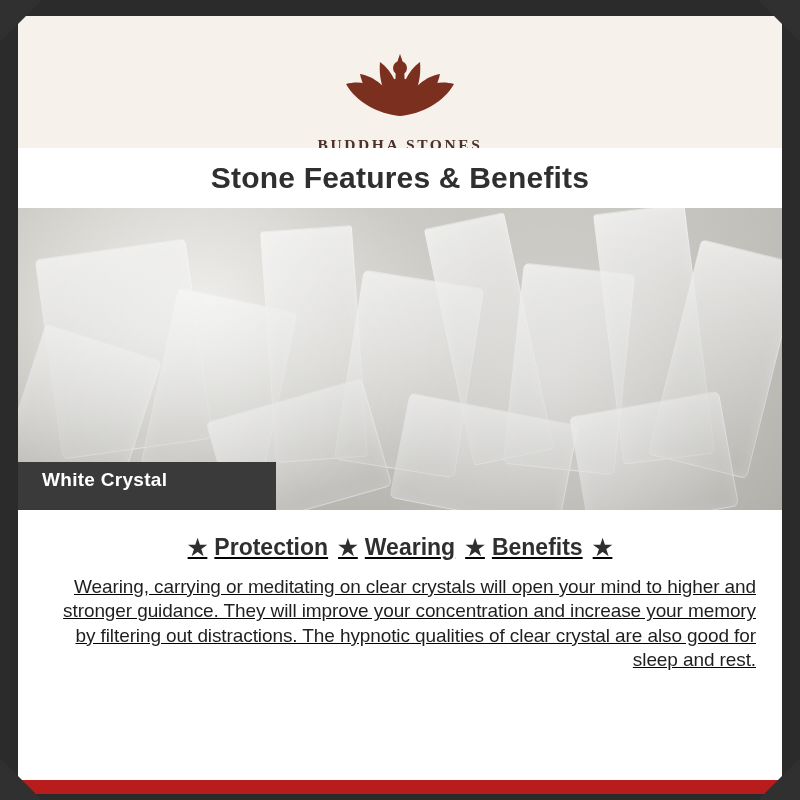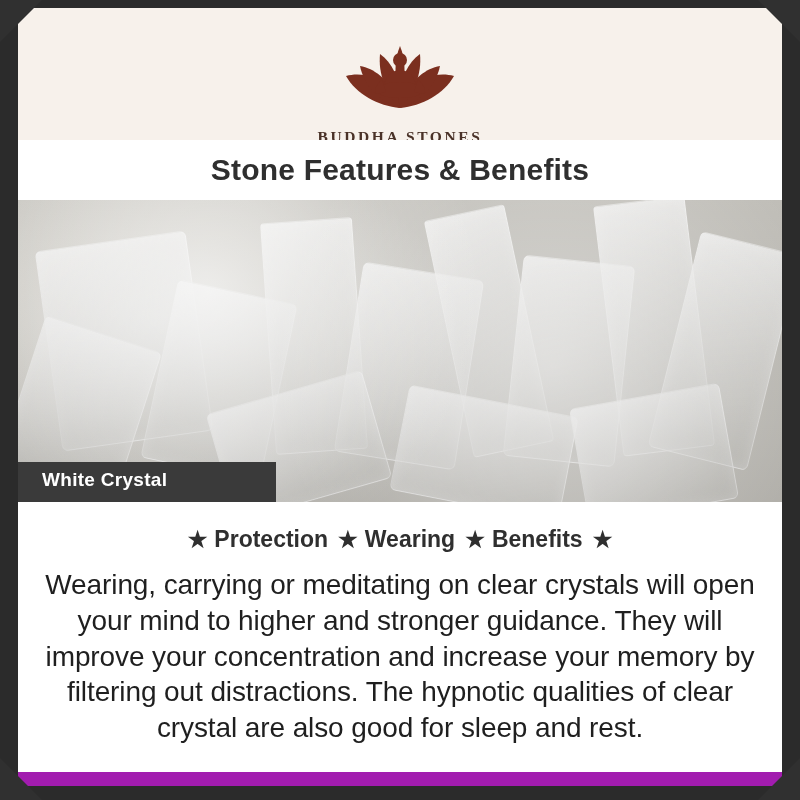--- a/index.html
+++ b/index.html
@@ -51,25 +51,26 @@
     bottom: 0; right: 0;
     width: 0; height: 0;
     background: transparent;
     border-bottom: 42px solid #303030;
     border-left: 42px solid transparent;
   }
 
   .card {
     position: absolute;
     left: 18px;
-    top: 8px;
+    top: 16px;
     width: 764px;
     height: 778px;
-    background: #a21caf;
-    overflow: hidden;
+    background: #b91c1c;
+    overflow: hidden;
+    text-decoration: underline;
   }
 
   
   .header {
     position: relative;
     height: 192px;
     background: #f7f1eb;
     text-align: center;
   }
   .logo-wrap {
@@ -143,21 +144,21 @@
   }
   .caption-tag {
     position: absolute;
     left: 0;
     bottom: 0;
     height: 36px;
     min-width: 210px;
     background: #3a3a3a;
     display: flex;
     align-items: center;
-    padding: 0 24px 4px 24px;
+    padding: 0 24px 12px 24px;
     z-index: 3;
   }
   .caption-tag .caption-text {
     color: #ffffff;
     font-size: 19px;
     font-weight: bold;
     letter-spacing: 0.3px;
   }
 
   
@@ -182,24 +183,24 @@
     font-weight: bold;
     color: #2f2f2f;
     white-space: nowrap;
   }
   .star {
     color: #2f2f2f;
     font-size: 22px;
     line-height: 1;
   }
   .description {
-    font-size: 28px;
+    font-size: 19px;
     line-height: 1.28;
     color: #1f1f1f;
-    text-align: center;
+    text-align: right;
     letter-spacing: -0.1px;
   }
 </style>
 </head>
 <body>
 
 <div class="page">
 
   <div class="corner corner-tl"></div>
   <div class="corner corner-tr"></div>

